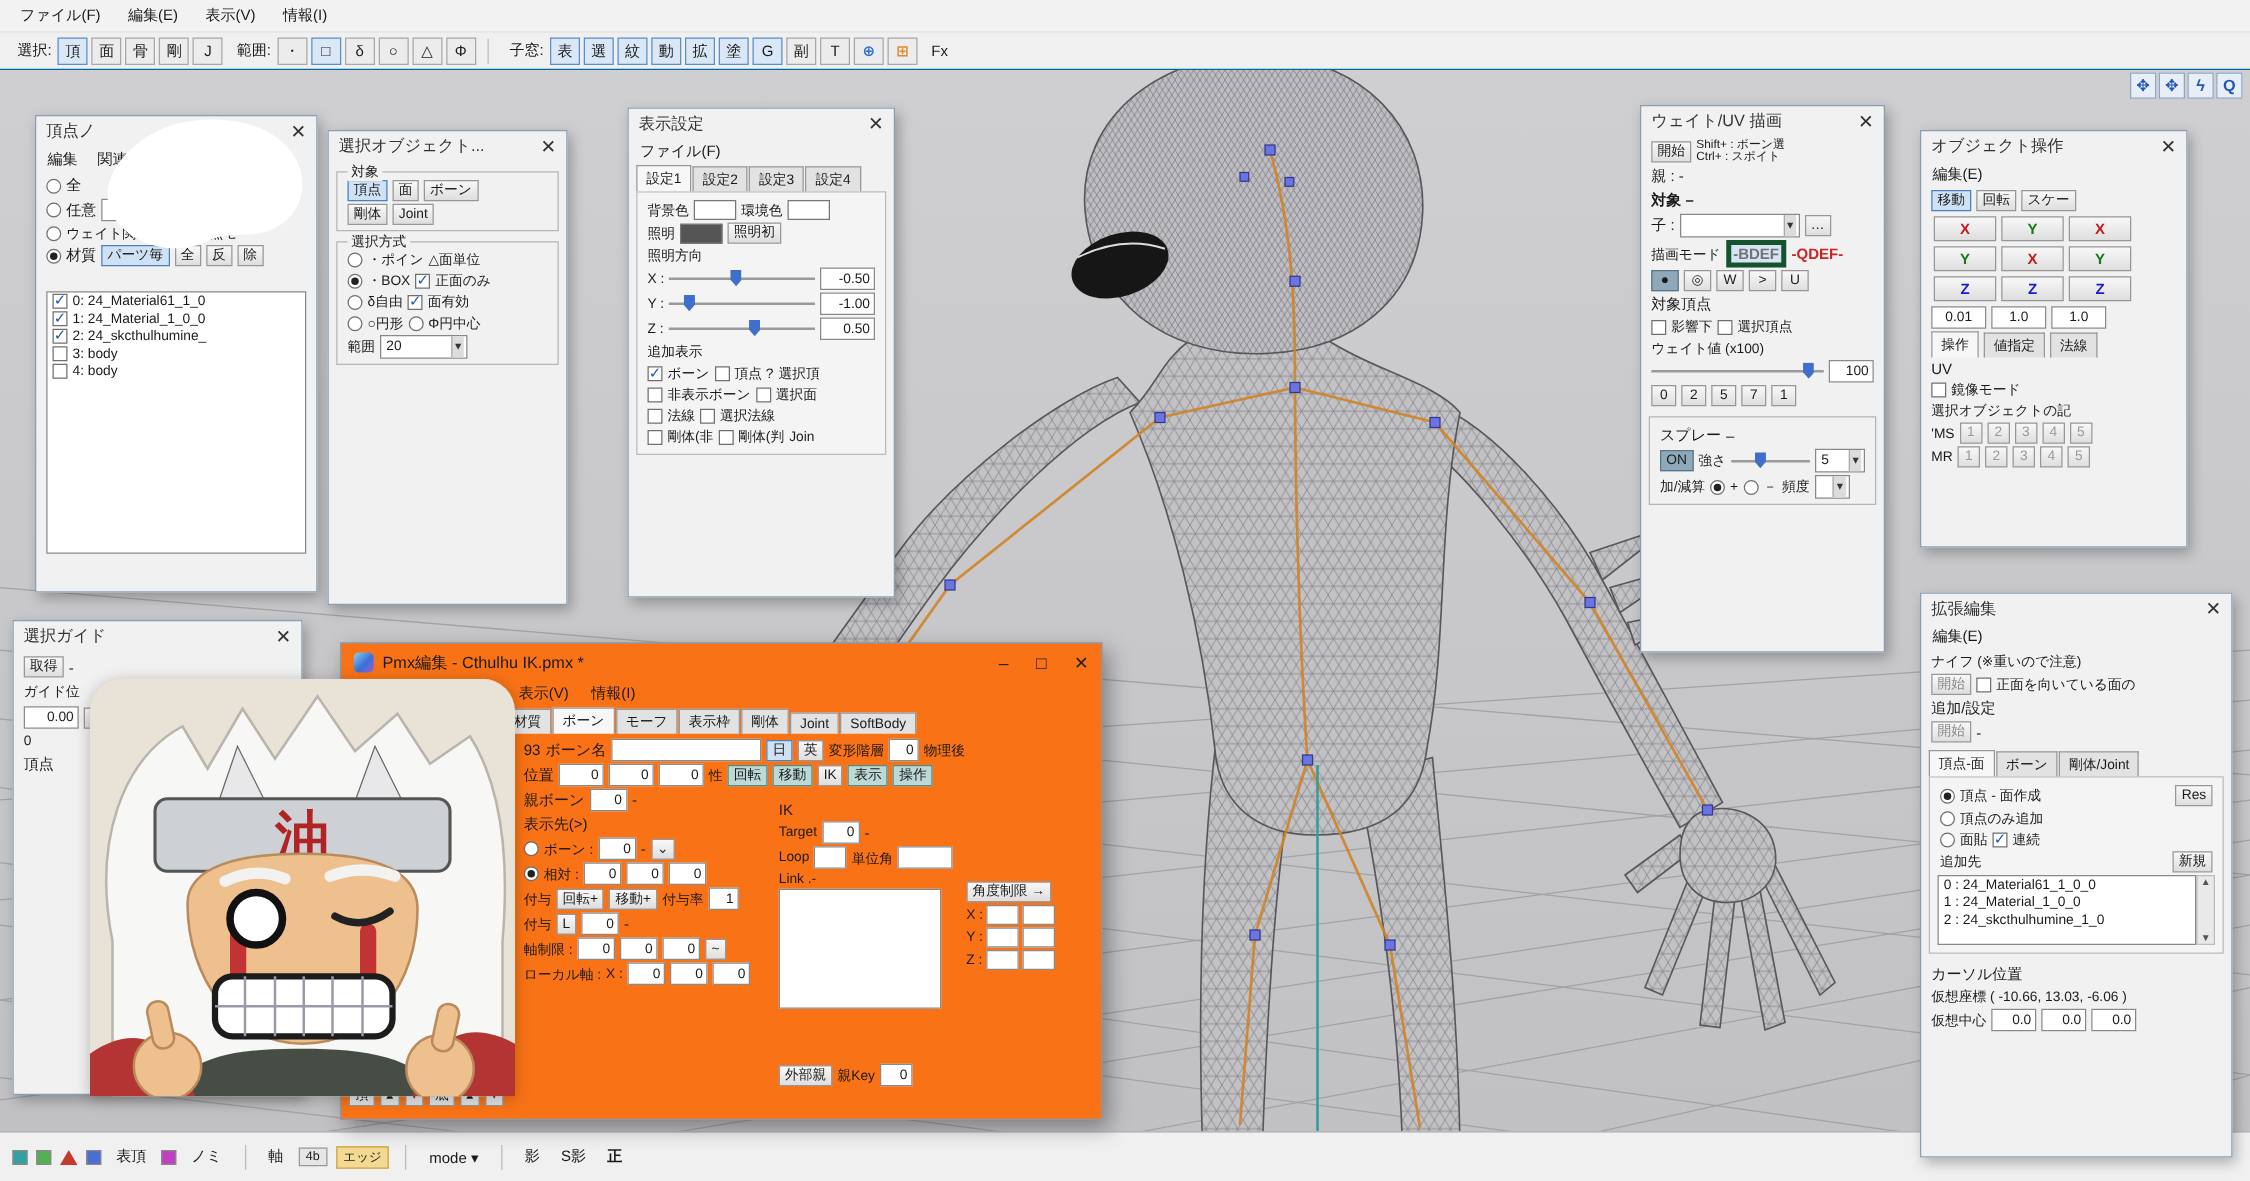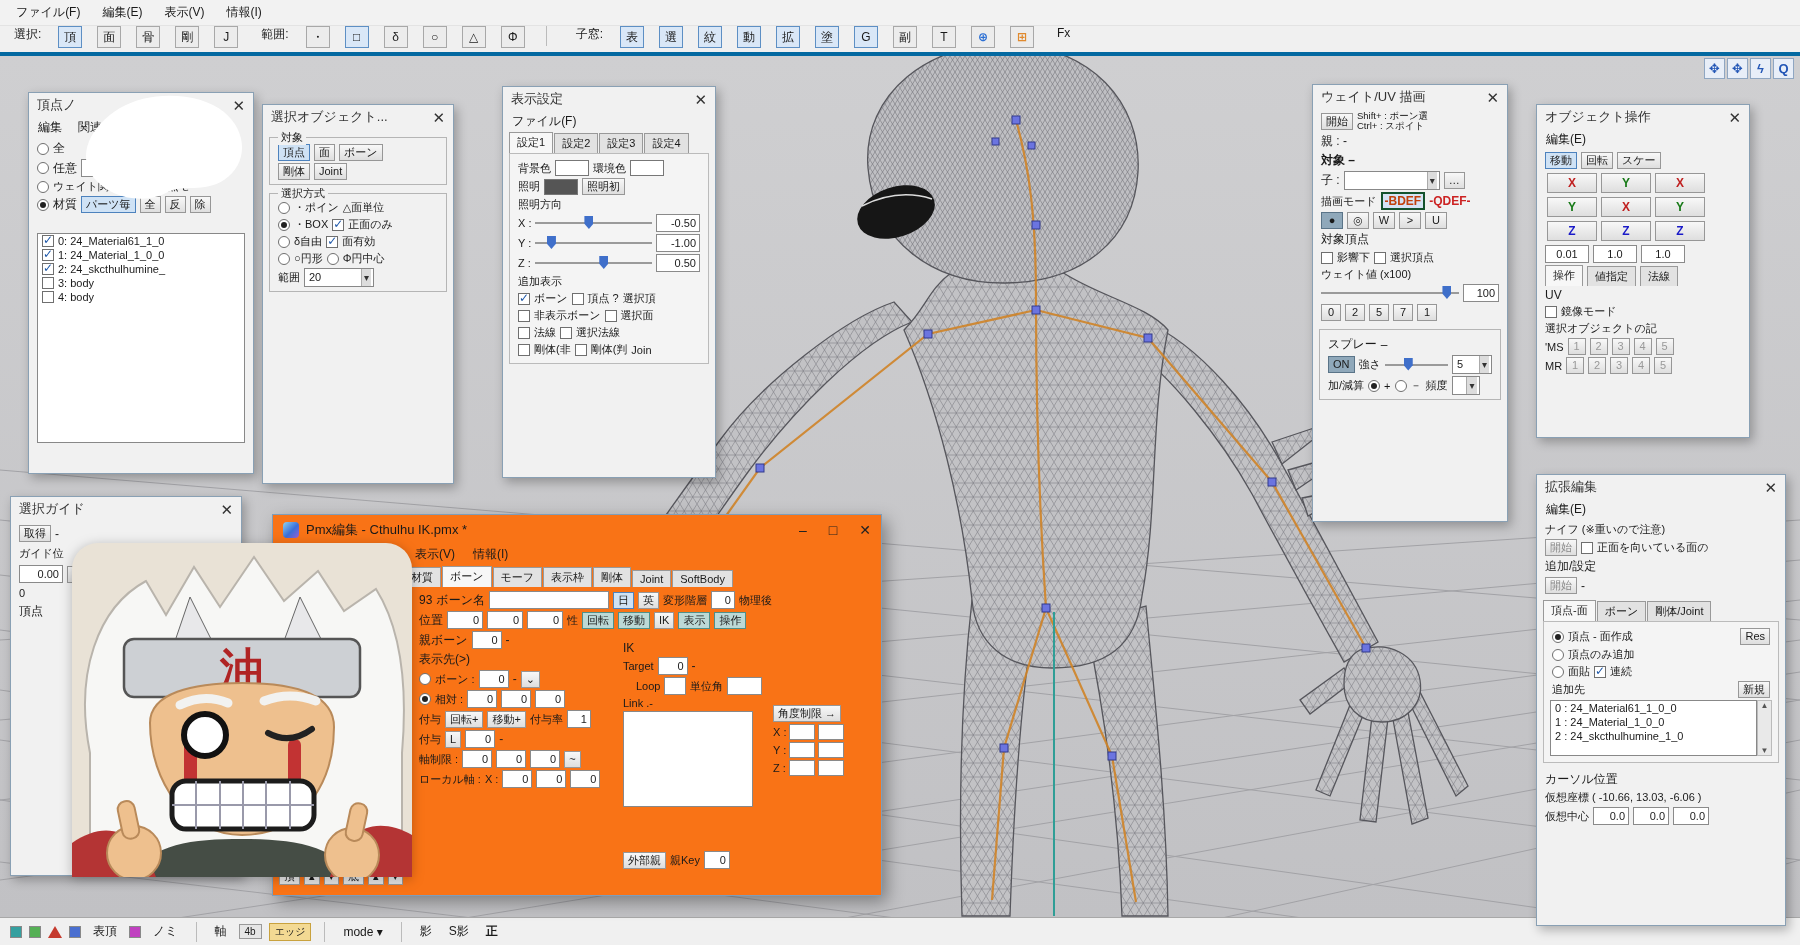--- a/index.html
+++ b/index.html
@@ -1,29 +1,29 @@
 <!DOCTYPE html>
 <html><head>
 <meta charset="utf-8">
 <style>
 *{box-sizing:border-box}
 html,body{margin:0;padding:0}
 body{width:1800px;height:945px;position:relative;overflow:hidden;background:#c8c8ca;font-family:"Liberation Sans","DejaVu Sans",sans-serif;font-size:12px;color:#1a1a1a}
 
 #menubar{position:absolute;top:0;left:0;right:0;height:26px;background:#f2f2f2;display:flex;align-items:center;gap:2px;padding:0 6px;border-bottom:1px solid #e3e3e3;z-index:6}
 .mitem{padding:2px 10px;cursor:default}
-#toolbar{position:absolute;top:26px;left:0;right:0;height:30px;background:#f0f0f0;display:flex;align-items:flex-start;gap:15px;padding:0 6px;border-bottom:4px solid #0369a1;z-index:6}
+#toolbar{position:absolute;top:26px;left:0;right:0;height:30px;background:#f0f0f0;display:flex;align-items:center;gap:3px;padding:0 6px;border-bottom:1px solid #0369a1;z-index:6}
 .tlabel{margin:0 2px 0 8px;white-space:nowrap}
 .tbtn{min-width:24px;height:22px;line-height:20px;text-align:center;border:1px solid #a8a8a8;background:#ececec;padding:0 3px;white-space:nowrap}
 .tbtn.on{background:#d9e7f7;border-color:#5d8fc4}
 .sep{width:1px;height:20px;background:#bbb;margin:0 6px}
 #corner{position:absolute;top:58px;right:6px;display:flex;gap:2px;z-index:6}
 .cicon{width:21px;height:21px;border:1px solid #8fa6c2;background:#e8eef8;color:#2356b6;font-size:13px;text-align:center;line-height:19px;font-weight:bold}
 
-#statusbar{position:absolute;bottom:0;left:0;right:0;height:28px;background:#f0f0f0;display:flex;align-items:center;gap:7px;padding:0 10px;border-top:1px solid #a8a8a8;z-index:6}
+#statusbar{position:absolute;bottom:0;left:0;right:0;height:40px;background:#f0f0f0;display:flex;align-items:center;gap:7px;padding:0 10px;border-top:1px solid #a8a8a8;z-index:6}
 .sw{width:12px;height:12px;display:inline-block;border:1px solid #888}
 .tri{width:0;height:0;border-left:7px solid transparent;border-right:7px solid transparent;border-bottom:12px solid #c53a2e;display:inline-block}
 .sitem{padding:2px 5px;white-space:nowrap}
 .chip{border:1px solid #999;background:#e6e6e6;padding:1px 5px;font-size:10px}
 .chip.amber{background:#f3d993;border-color:#c9a23e}
 
 .panel{position:absolute;background:#f1f1f1;border:1px solid #89a0b4;box-shadow:3px 4px 10px rgba(0,0,0,.28);z-index:10}
 .ptitle{display:flex;justify-content:space-between;align-items:center;height:24px;padding:0 8px;color:#333;font-size:13px}
 .px{font-size:15px;line-height:15px;color:#333;cursor:default}
 .pmenu{display:flex;gap:16px;padding:2px 9px;font-size:12px}
@@ -74,21 +74,21 @@
 .bx{width:26px;height:16px;background:#fff;border:1px solid #8a8a8a;display:inline-block}
 
 .cx{color:#c02020;font-weight:bold}.cy{color:#177a17;font-weight:bold}.cz{color:#1a1ac8;font-weight:bold}
 .gridbtns{display:grid;grid-template-columns:repeat(3,50px);gap:4px;margin:4px 10px}
 .gridbtns .gbtn{padding:0}
 
 #anime{position:absolute;left:72px;top:543px;width:340px;height:334px;z-index:30;filter:drop-shadow(0 2px 6px rgba(0,0,0,.25))}
 #blob{position:absolute;left:72px;top:90px;z-index:30}
 #viewport{position:absolute;left:0;top:0;z-index:0}
 .modetxt{color:#cc2222;font-weight:bold}
-.modetxt2{color:#c2410c;font-weight:bold;background:#d6e4f5;border:2px solid #14532d;padding:0 2px}
+.modetxt2{color:#737373;font-weight:bold;background:#d6e4f5;border:4px solid #14532d;padding:0 2px}
 </style>
 </head>
 <body>
 
 <svg id="viewport" width="1800" height="945">
   <defs>
     <linearGradient id="vbg" x1="0" y1="0" x2="0" y2="1">
       <stop offset="0" stop-color="#cfcfd1"></stop>
         <stop offset="1" stop-color="#c1c1c4"></stop>
     </linearGradient>
@@ -760,21 +760,21 @@
         </div>
       <div class="ikbox">
         <div class="row tight" style="margin:0">
             <span class="lbl">IK</span>
           </div>
         <div class="row tight" style="margin:2px 0">
             <span class="lbl sm">Target</span>
             <span class="inp w30">0</span>
             <span class="lbl">-</span>
           </div>
-        <div class="row tight" style="margin:2px 13px">
+        <div class="row tight" style="margin:2px 0">
             <span class="lbl sm">Loop</span>
             <span class="inp w26"></span>
             <span class="lbl sm">単位角</span>
             <span class="inp w44"></span>
           </div>
         <div class="row tight" style="margin:2px 0">
             <span class="lbl sm">Link .-</span>
           </div>
         <div class="listbox" style="width:130px;height:96px"></div>
       </div>

